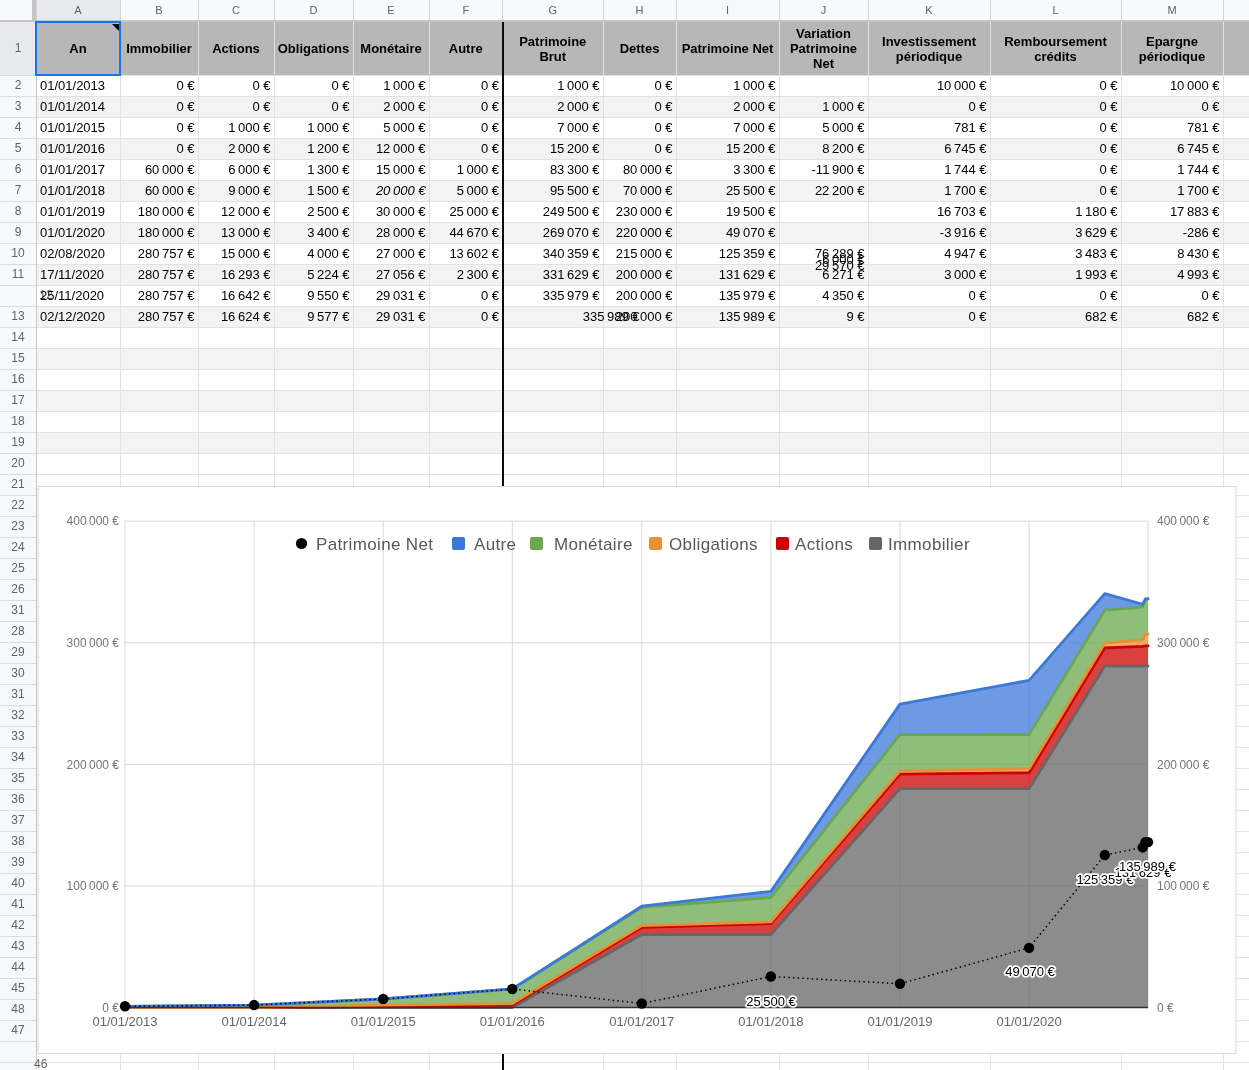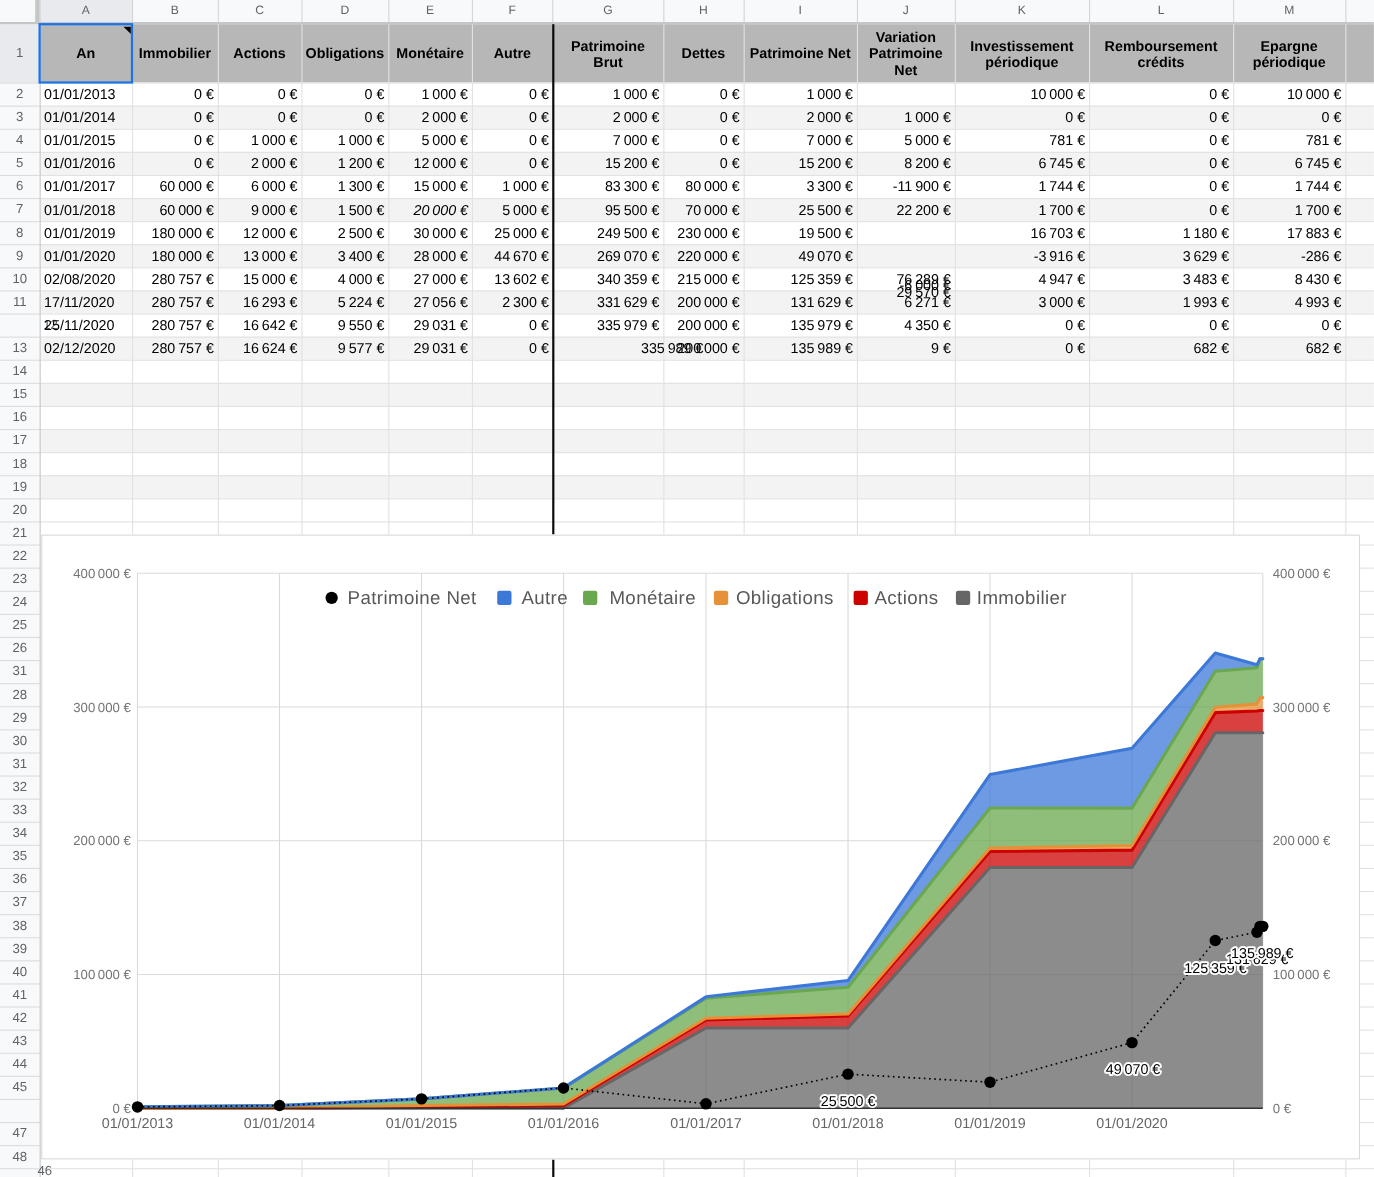--- a/index.html
+++ b/index.html
@@ -206,21 +206,21 @@
 <div class="rn" style="top:831px;line-height:21px;">38</div>
 <div class="rn" style="top:852px;line-height:21px;">39</div>
 <div class="rn" style="top:873px;line-height:21px;">40</div>
 <div class="rn" style="top:894px;line-height:21px;">41</div>
 <div class="rn" style="top:915px;line-height:21px;">42</div>
 <div class="rn" style="top:936px;line-height:21px;">43</div>
 <div class="rn" style="top:957px;line-height:21px;">44</div>
 <div class="rn" style="top:978px;line-height:21px;">45</div>
 <div class="rn" style="top:1054px;line-height:21px;padding-left:34px;">46</div>
 <div class="rn" style="top:1020px;line-height:21px;">47</div>
-<div class="rn" style="top:1041px;line-height:21px;">48</div>
+<div class="rn" style="top:999px;line-height:21px;">48</div>
 <div class="hdr" style="left:38px;top:22px;width:80px;height:53px;">An</div>
 <div class="hdr" style="left:122px;top:22px;width:74px;height:53px;">Immobilier</div>
 <div class="hdr" style="left:200px;top:22px;width:72px;height:53px;">Actions</div>
 <div class="hdr" style="left:276px;top:22px;width:75px;height:53px;">Obligations</div>
 <div class="hdr" style="left:355px;top:22px;width:72px;height:53px;">Monétaire</div>
 <div class="hdr" style="left:431px;top:22px;width:69.5px;height:53px;">Autre</div>
 <div class="hdr" style="left:504.5px;top:22px;width:96.5px;height:53px;">Patrimoine Brut</div>
 <div class="hdr" style="left:605px;top:22px;width:69px;height:53px;">Dettes</div>
 <div class="hdr" style="left:678px;top:22px;width:99px;height:53px;">Patrimoine Net</div>
 <div class="hdr" style="left:781px;top:22px;width:85px;height:53px;">Variation Patrimoine Net</div>

